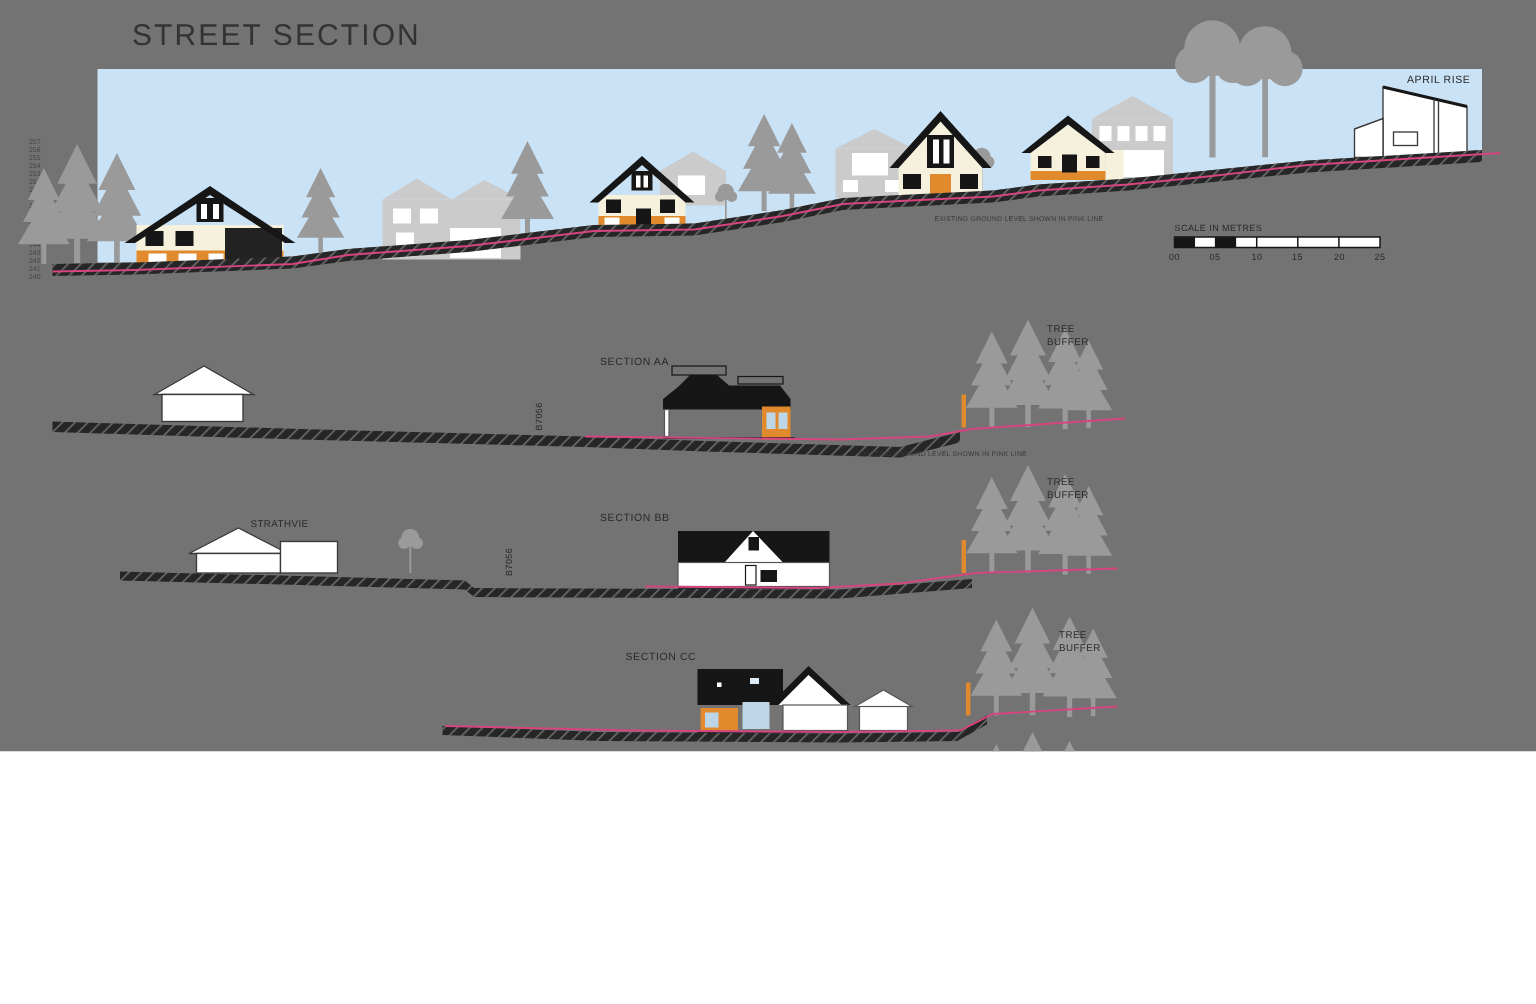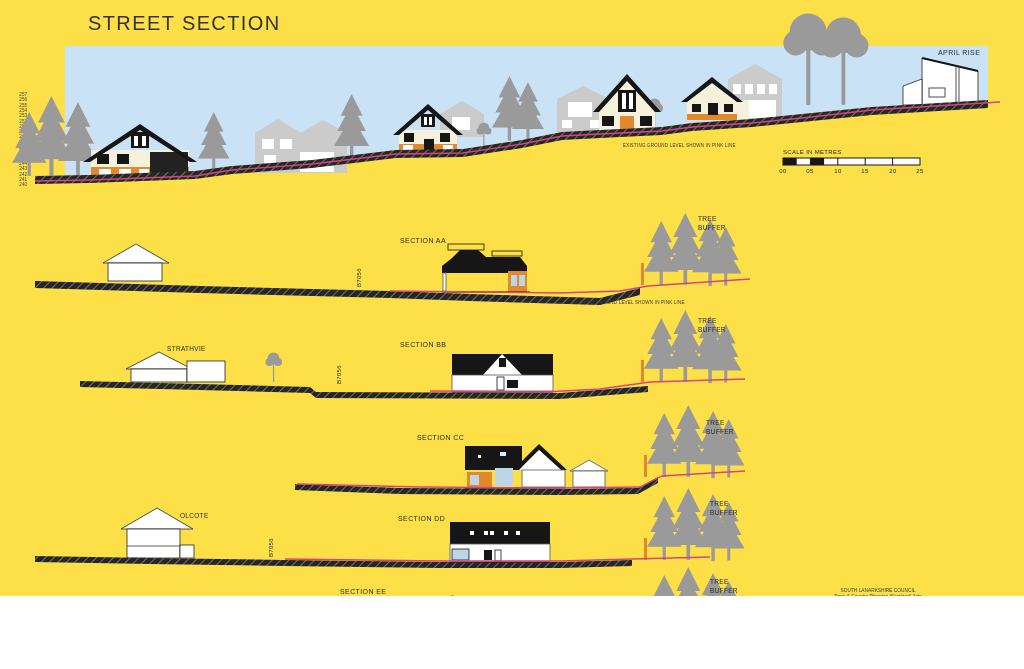--- a/index.html
+++ b/index.html
@@ -1,16 +1,16 @@
 <!DOCTYPE html>
 <html><head>
 <meta charset="utf-8">
 <style>
   html,body{margin:0;padding:0;background:#ffffff;}
-  .sheet{position:relative;width:1024px;height:596px;background:#fde047;overflow:hidden;text-decoration:underline;}
+  .sheet{position:relative;width:1024px;height:501px;background:#737373;overflow:hidden;text-decoration:underline;}
   svg{display:block;}
   text{font-family:"Liberation Sans",sans-serif;fill:#2a2a2a;}
   .title{font-size:20px;letter-spacing:1.4px;fill:#333;font-weight:500;}
   .t7{font-size:7px;letter-spacing:.4px;}
   .t65{font-size:6.5px;letter-spacing:.3px;}
   .t6{font-size:6px;letter-spacing:.3px;}
   .t45{font-size:4.5px;letter-spacing:.2px;fill:#3a3a3a;}
   .elev{font-size:4.6px;fill:#444;}
   .stamp{font-size:4.8px;fill:#3c3c3c;text-anchor:middle;}
   .sky{fill:#c9e2f6;}

